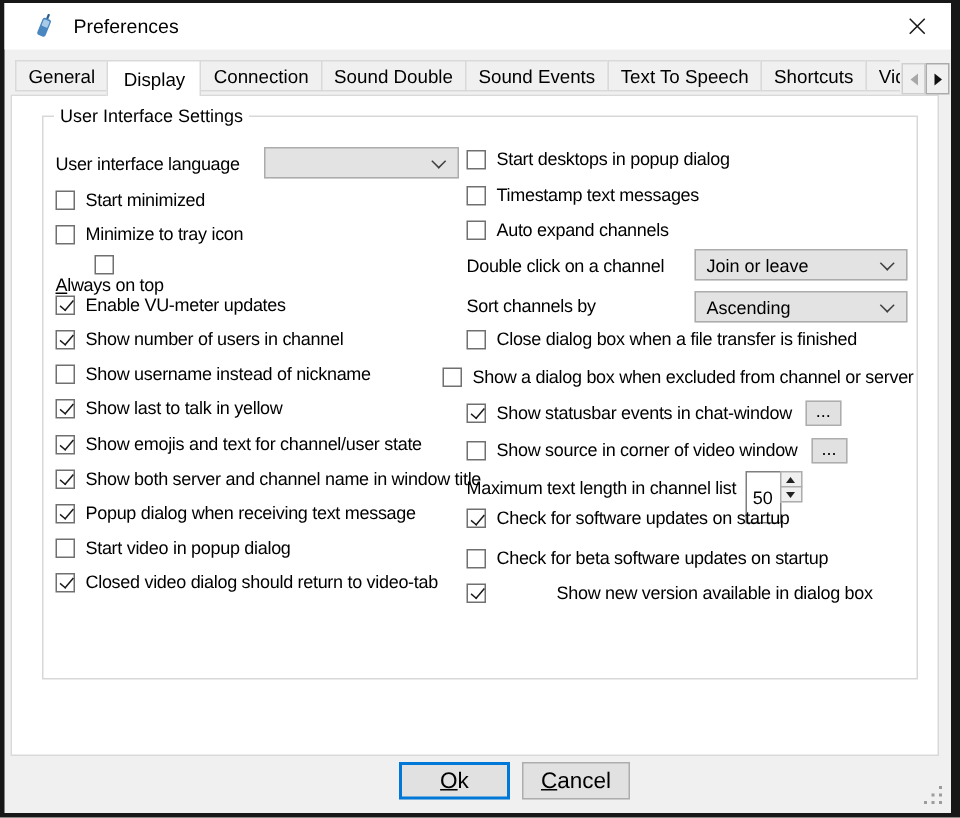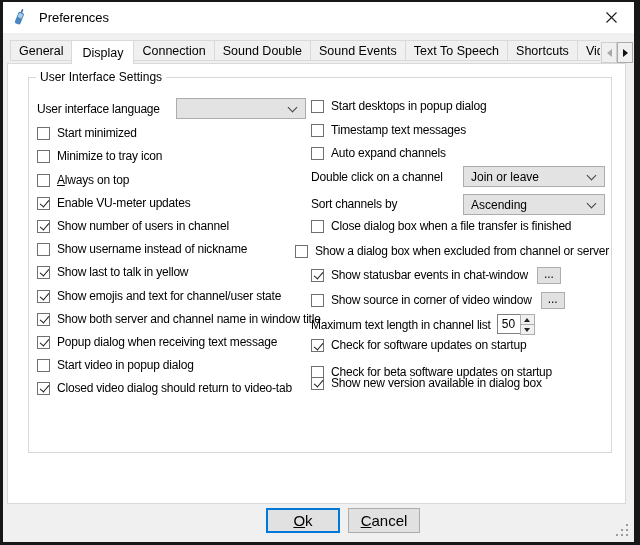--- a/index.html
+++ b/index.html
@@ -2,21 +2,21 @@
 <html><head>
 <meta charset="utf-8">
 <style>
   * { margin:0; padding:0; box-sizing:border-box; }
   html,body { width:640px; height:545px; }
   body { position:relative; background:#171717; font-family:"Liberation Sans", sans-serif; overflow:hidden; color:#000; }
 
   .window { position:absolute; left:3px; top:2px; width:631px; height:540px; background:#f0f0f0; }
 
   
-  .titlebar { position:absolute; left:0; top:0; width:100%; height:31px; background:#ffffff; display:flex; align-items:center; padding-left:10px; }
+  .titlebar { position:absolute; left:0; top:0; width:100%; height:31px; background:#ffffff; display:flex; align-items:center; padding-left:20px; }
   .app-icon { width:17px; height:17px; margin-right:9px; flex:none; }
   .title-text { font-size:13px; }
   .close-btn { position:absolute; top:0; right:0; width:45px; height:31px; display:flex; align-items:center; justify-content:center; cursor:default; }
 
   
   .tabs { position:absolute; left:7px; top:38px; width:590px; height:24px; display:flex; align-items:flex-start; overflow:hidden; }
   .tab { height:21px; background:#f0f0f0; border:1px solid #d9d9d9; margin-right:-1px; padding:0 8px; font-size:12.5px; display:flex; align-items:center; white-space:nowrap; flex:none; }
   .tab.active { height:24px; background:#fff; border-bottom:none; position:relative; z-index:3; padding:0 10px; }
   .tab-scroll { position:absolute; top:40px; width:16px; height:21px; background:#f0f0f0; border:1px solid #ababab; display:flex; align-items:center; justify-content:center; z-index:4; }
   .tab-scroll.disabled { border-color:#cfcfcf; }
@@ -34,21 +34,21 @@
   .lbl { font-size:12px; letter-spacing:-0.2px; }
   .cb { width:13px; height:13px; border:1px solid #707070; background:#fff; margin-right:7px; position:relative; flex:none; }
   .cb.checked::after { content:""; position:absolute; left:3.5px; top:0.5px; width:4px; height:8px; border-right:1.6px solid #1a1a1a; border-bottom:1.6px solid #1a1a1a; transform:rotate(40deg); }
 
   .combo { position:absolute; height:21px; background:#e3e3e3; border:1px solid #acacac; font-size:12px; padding:0 24px 0 7px; display:flex; align-items:center; white-space:nowrap; }
   .chev { position:absolute; right:9px; top:5px; width:7px; height:7px; border-right:1.4px solid #404040; border-bottom:1.4px solid #404040; transform:rotate(45deg); }
 
   .mini-btn { width:24px; height:17px; background:#e1e1e1; border:1px solid #adadad; margin-left:9px; font-size:12px; line-height:8px; text-align:center; display:flex; align-items:flex-start; justify-content:center; padding-top:2px; flex:none; }
 
   .spin { display:flex; margin-left:6px; height:21px; }
-  .spin-field { width:24px; height:20px; border:1px solid #7f7f7f; background:#fff; font-size:12px; display:flex; align-items:center; padding-left:4px; }
+  .spin-field { width:24px; height:35px; border:1px solid #7f7f7f; background:#fff; font-size:12px; display:flex; align-items:center; padding-left:4px; }
   .spin-btns { width:15px; height:21px; display:flex; flex-direction:column; margin-left:-1px; }
   .spin-up,.spin-down { flex:1; background:#f0f0f0; border:1px solid #adadad; display:flex; align-items:center; justify-content:center; }
   .spin-down { margin-top:-1px; }
   .tri-up { width:0; height:0; border-left:3px solid transparent; border-right:3px solid transparent; border-bottom:4px solid #222; }
   .tri-down { width:0; height:0; border-left:3px solid transparent; border-right:3px solid transparent; border-top:4px solid #222; }
 
   
   .btn { position:absolute; top:506px; height:25px; background:#e1e1e1; font-size:15px; display:flex; align-items:center; justify-content:center; }
   .btn-ok { left:263px; width:74px; border:2px solid #0078d7; }
   .btn-cancel { left:345px; width:72px; border:1px solid #adadad; }
@@ -125,21 +125,21 @@
       </div>
 
       <div class="row" style="left:8px; top:45px;">
         <span class="cb"></span>
         <span class="lbl">Start minimized</span>
       </div>
       <div class="row" style="left:8px; top:68px;">
         <span class="cb"></span>
         <span class="lbl">Minimize to tray icon</span>
       </div>
-      <div class="row" style="left:8px; top:92px;">
+      <div class="row" style="left:8px; top:92px;flex-direction:column;">
         <span class="cb"></span>
         <span class="lbl"><u>A</u>lways on top</span>
       </div>
       <div class="row" style="left:8px; top:115px;">
         <span class="cb checked"></span>
         <span class="lbl">Enable VU-meter updates</span>
       </div>
       <div class="row" style="left:8px; top:138px;">
         <span class="cb checked"></span>
         <span class="lbl">Show number of users in channel</span>
@@ -237,21 +237,21 @@
       </div>
 
       <div class="row" style="left:282px; top:254px;align-items:flex-end;">
         <span class="cb checked"></span>
         <span class="lbl">Check for software updates on startup</span>
       </div>
       <div class="row" style="left:282px; top:284px;">
         <span class="cb"></span>
         <span class="lbl">Check for beta software updates on startup</span>
       </div>
-      <div class="row" style="left:282px; top:295px;">
+      <div class="row" style="left:282px; top:307px;gap:40px;">
         <span class="cb checked"></span>
         <span class="lbl">Show new version available in dialog box</span>
       </div>
     </div>
   </div>
 
   <div class="btn btn-ok">
       <span><u>O</u>k</span>
     </div>
   <div class="btn btn-cancel">

